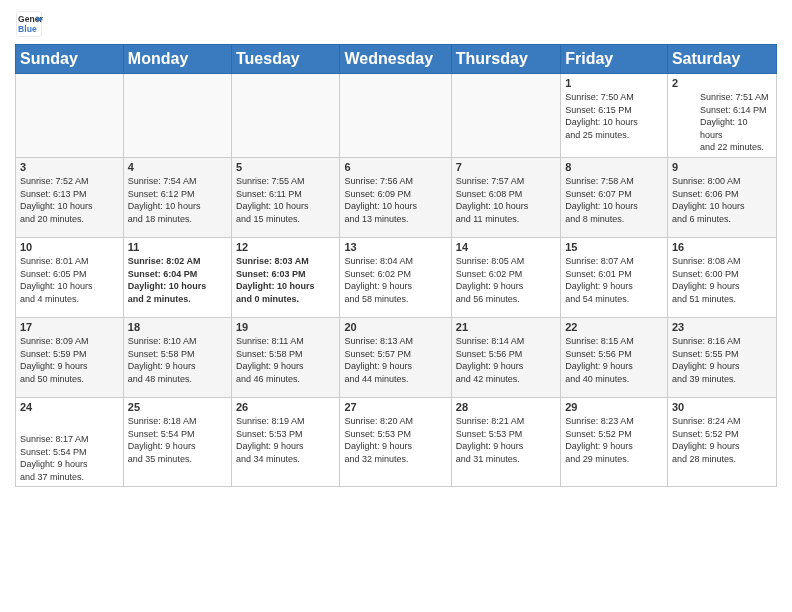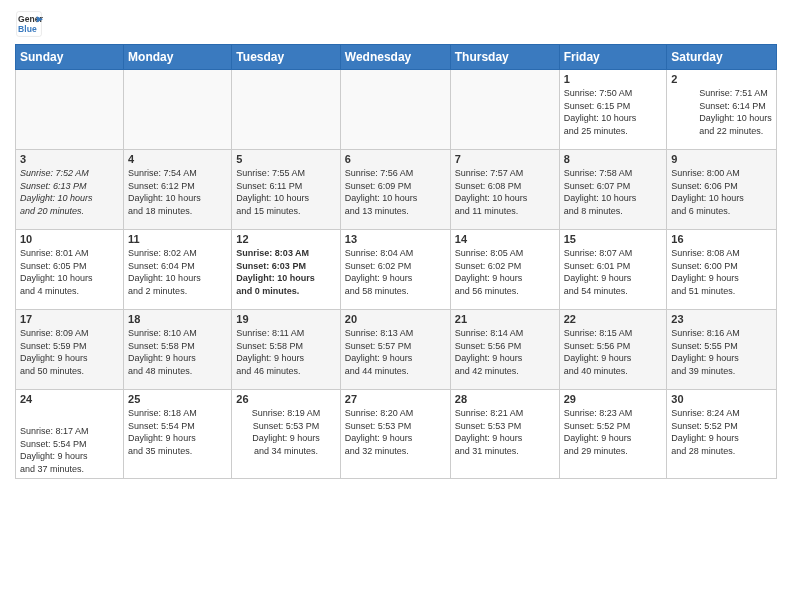--- a/index.html
+++ b/index.html
@@ -45,21 +45,21 @@
       color: #555;
     }
     .calendar {
       width: 100%;
       border-collapse: collapse;
       margin-top: 6px;
     }
     .calendar th {
       background-color: #3a7abf;
       color: #fff;
-      font-size: 12px;
+      font-size: 16px;
       font-weight: bold;
       padding: 5px 4px;
       text-align: left;
       border: 1px solid #2a6aaf;
     }
     .calendar td {
       vertical-align: top;
       border: 1px solid #ccc;
       padding: 3px 4px;
       width: 113px;
@@ -138,21 +138,21 @@
           <span class="day-num">2</span>
           <div class="day-info" style="white-space: pre-line; margin-left: 28px;">Sunrise: 7:51 AM
 Sunset: 6:14 PM
 Daylight: 10 hours
 and 22 minutes.</div>
         </td>
       </tr>
       <tr>
         <td>
           <span class="day-num">3</span>
-          <div class="day-info" style="white-space: pre-line; font-style: italic;">Sunrise: 7:52 AM
+          <div class="day-info" style="white-space: pre-line;">Sunrise: 7:52 AM
 Sunset: 6:13 PM
 Daylight: 10 hours
 and 20 minutes.</div>
         </td>
         <td>
           <span class="day-num">4</span>
           <div class="day-info" style="white-space: pre-line;">Sunrise: 7:54 AM
 Sunset: 6:12 PM
 Daylight: 10 hours
 and 18 minutes.</div>
@@ -196,21 +196,21 @@
       <tr>
         <td>
           <span class="day-num">10</span>
           <div class="day-info" style="white-space: pre-line;">Sunrise: 8:01 AM
 Sunset: 6:05 PM
 Daylight: 10 hours
 and 4 minutes.</div>
         </td>
         <td>
           <span class="day-num">11</span>
-          <div class="day-info" style="white-space: pre-line;">Sunrise: 8:02 AM
+          <div class="day-info" style="white-space: pre-line; font-weight: bold;">Sunrise: 8:02 AM
 Sunset: 6:04 PM
 Daylight: 10 hours
 and 2 minutes.</div>
         </td>
         <td>
           <span class="day-num">12</span>
           <div class="day-info" style="white-space: pre-line; font-weight: bold;">Sunrise: 8:03 AM
 Sunset: 6:03 PM
 Daylight: 10 hours
 and 0 minutes.</div>
@@ -305,21 +305,21 @@
         </td>
         <td>
           <span class="day-num">25</span>
           <div class="day-info" style="white-space: pre-line;">Sunrise: 8:18 AM
 Sunset: 5:54 PM
 Daylight: 9 hours
 and 35 minutes.</div>
         </td>
         <td>
           <span class="day-num">26</span>
-          <div class="day-info" style="white-space: pre-line; text-align: center;">Sunrise: 8:19 AM
+          <div class="day-info" style="white-space: pre-line;">Sunrise: 8:19 AM
 Sunset: 5:53 PM
 Daylight: 9 hours
 and 34 minutes.</div>
         </td>
         <td>
           <span class="day-num">27</span>
           <div class="day-info" style="white-space: pre-line;">Sunrise: 8:20 AM
 Sunset: 5:53 PM
 Daylight: 9 hours
 and 32 minutes.</div>

